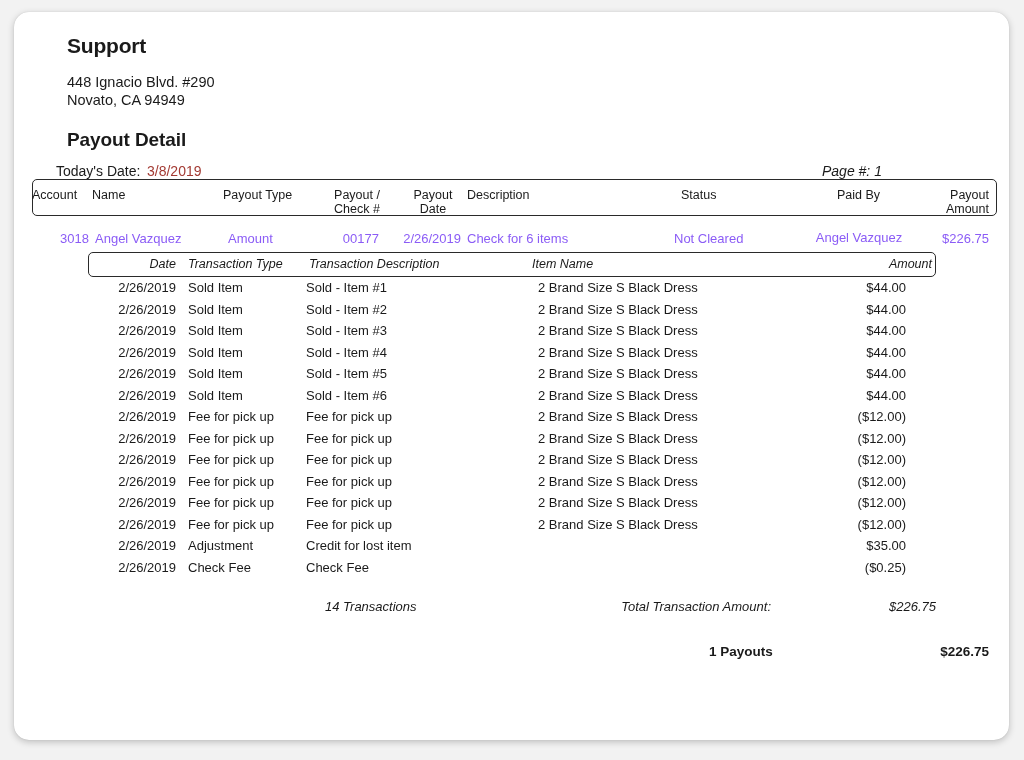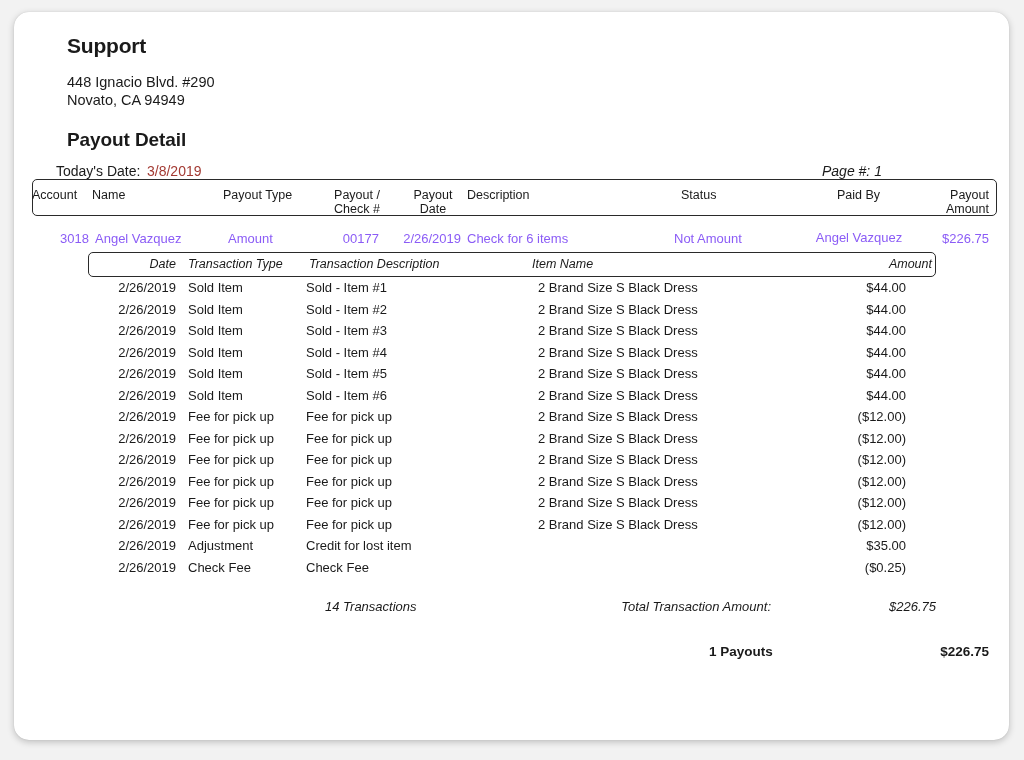--- a/index.html
+++ b/index.html
@@ -217,21 +217,21 @@
   <div class="hdr hdr-paidby">Paid By</div>
   <div class="hdr hdr-pamount">Payout
 Amount</div>
 
   <div class="sum sum-account">3018</div>
   <div class="sum sum-name">Angel Vazquez</div>
   <div class="sum sum-ptype">Amount</div>
   <div class="sum sum-pcheck">00177</div>
   <div class="sum sum-pdate">2/26/2019</div>
   <div class="sum sum-desc">Check for 6 items</div>
-  <div class="sum sum-status">Not Amount</div>
+  <div class="sum sum-status">Not Cleared</div>
   <div class="sum sum-paidby">Angel Vazquez</div>
   <div class="sum sum-pamount">$226.75</div>
 
   <div class="sub-header-band"></div>
   <div class="sub-hdr sub-hdr-date">Date</div>
   <div class="sub-hdr sub-hdr-type">Transaction Type</div>
   <div class="sub-hdr sub-hdr-desc">Transaction Description</div>
   <div class="sub-hdr sub-hdr-item">Item Name</div>
   <div class="sub-hdr sub-hdr-amount">Amount</div>
 

